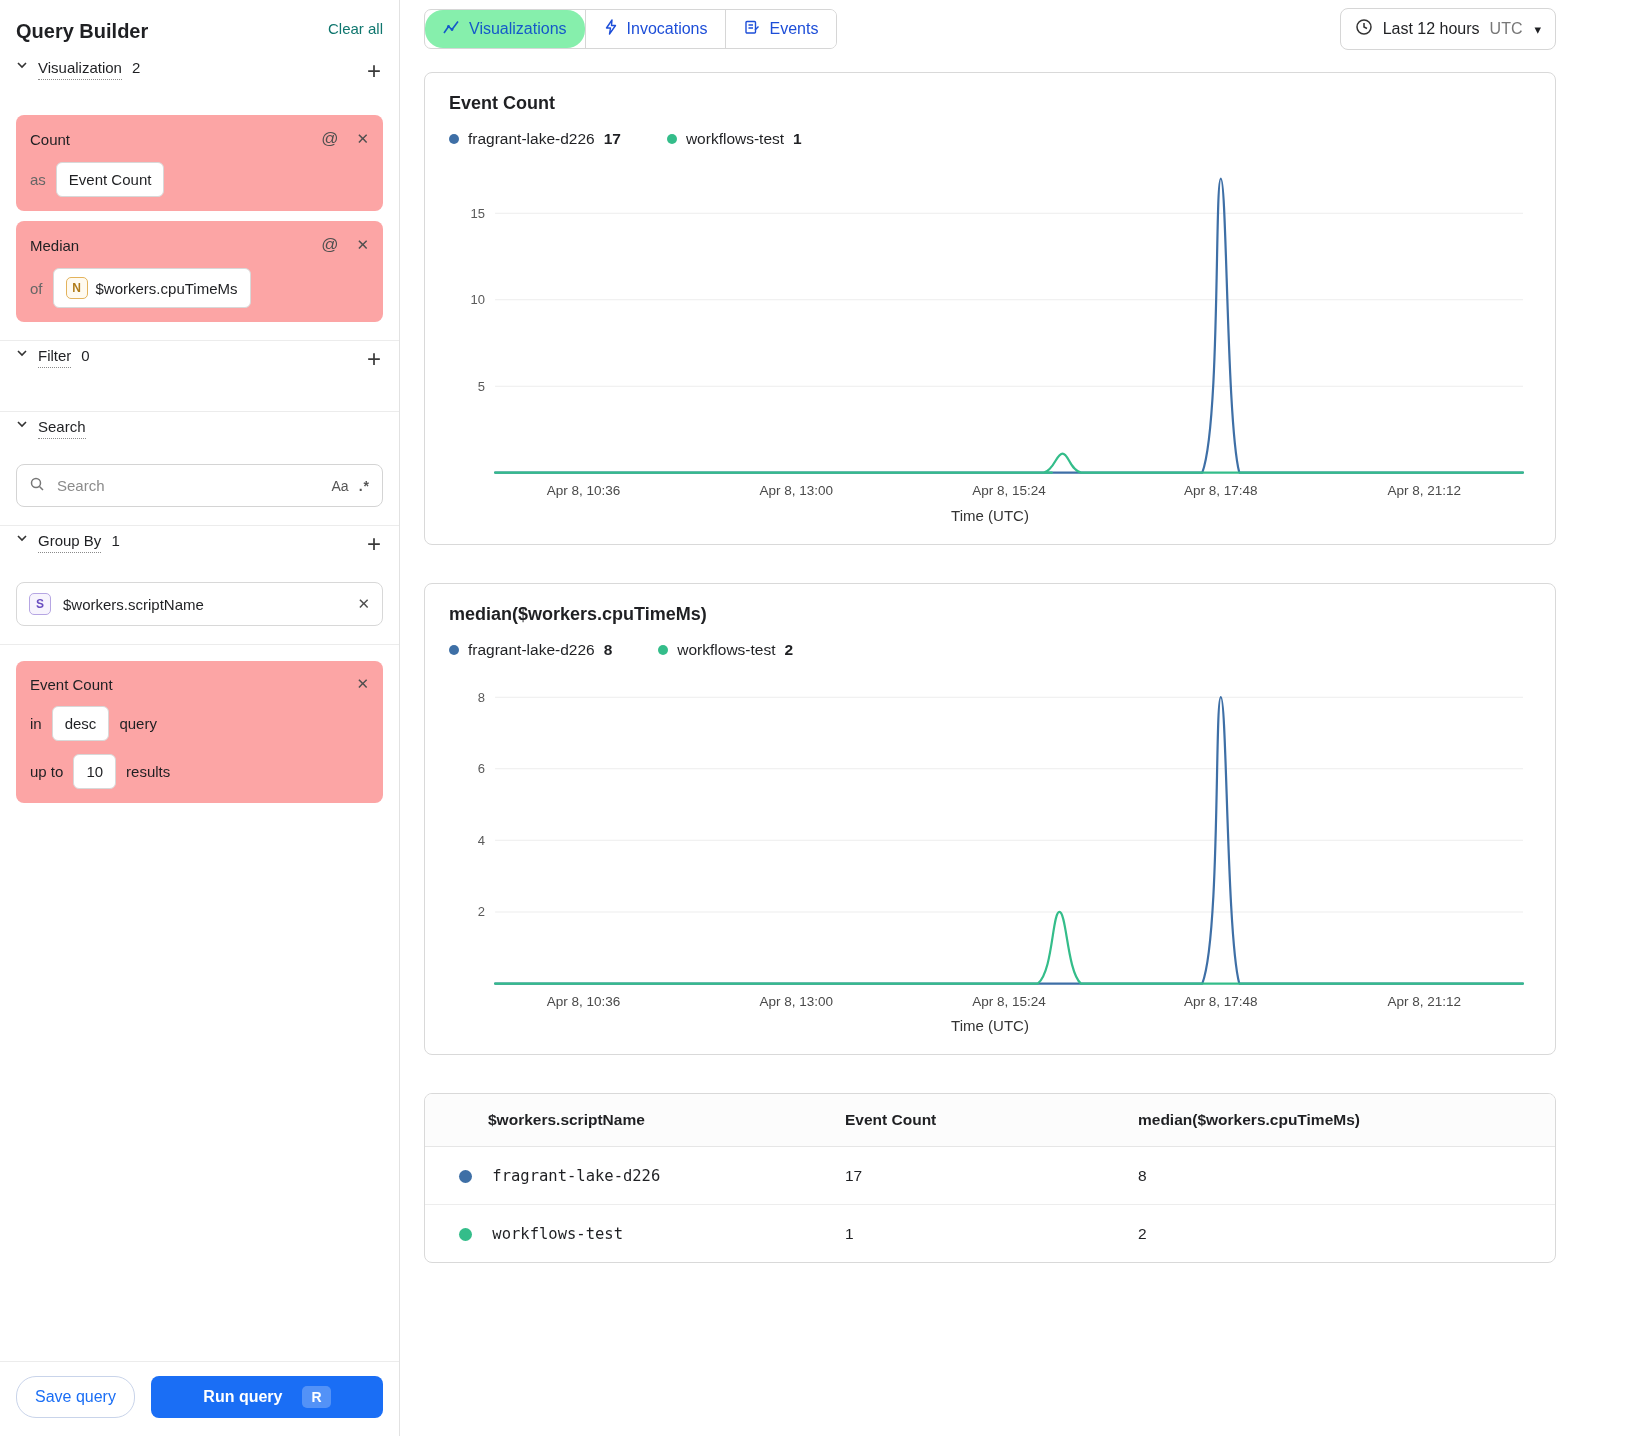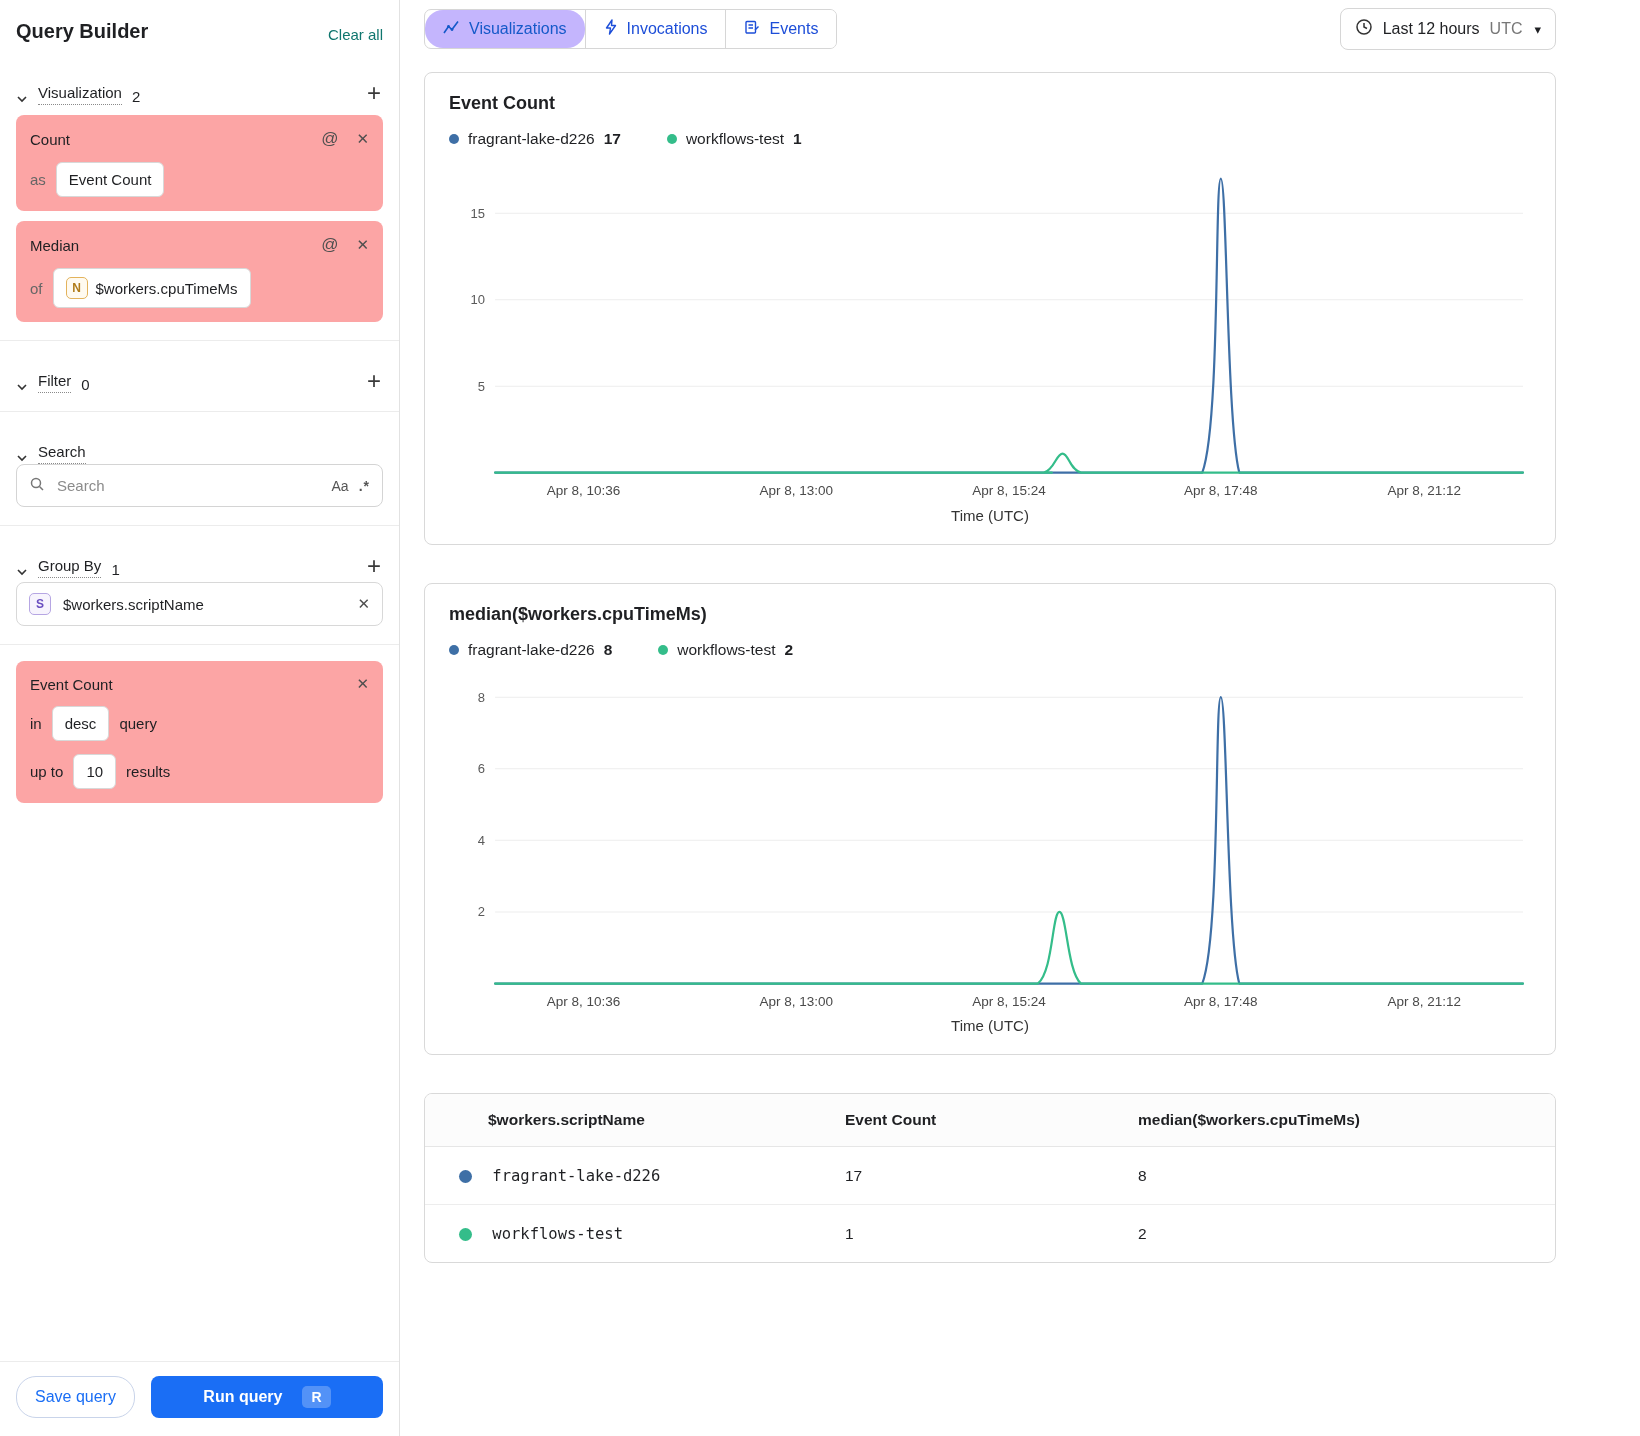--- a/index.html
+++ b/index.html
@@ -6,27 +6,27 @@
   html,body { margin:0; padding:0; background:#fff; }
   body {
     width:1640px; height:1436px; overflow:hidden;
     display:flex;
     font-family:"Liberation Sans", sans-serif;
     color:#1f2023;
   }
 
   
   .sidebar { width:400px; min-width:400px; border-right:1px solid #e2e2e2; display:flex; flex-direction:column; }
-  .sb-header { display:flex; justify-content:space-between; align-items:flex-end; padding:20px 16px 10px; }
+  .sb-header { display:flex; justify-content:space-between; align-items:flex-start; padding:20px 16px 10px; }
   .sb-header h1 { font-size:20px; font-weight:700; margin:0; }
   .clear-all { color:#0f766e; font-size:15px; cursor:pointer; text-decoration:none; }
 
   .sb-section { padding:6px 16px 18px; }
   .sb-section + .sb-section { border-top:1px solid #ececec; }
-  .sec-head { display:flex; align-items:flex-end; gap:10px; height:46px; }
+  .sec-head { display:flex; align-items:flex-start; gap:10px; height:46px; }
   .chev { display:inline-flex; cursor:pointer; }
   .sec-label { font-size:15px; border-bottom:1px dotted #8a8a8a; padding-bottom:3px; cursor:pointer; }
   .sec-count { font-size:15px; }
   .plus { margin-left:auto; background:none; border:none; font-size:24px; color:#3a3a3a; cursor:pointer; line-height:1; padding:0 2px; }
 
   .card { background:#fca5a5; border-radius:8px; padding:14px; margin-top:10px; }
   .card-head { display:flex; align-items:center; }
   .card-title { font-size:15px; font-weight:500; flex:1; }
   .icon { color:#4f4f4f; cursor:pointer; }
   .at-icon { font-size:17px; margin-right:18px; }
@@ -52,21 +52,21 @@
   .btn-save { background:#fff; color:#1a6ef5; border:1px solid #c9d4ea; border-radius:20px; font-size:16px; padding:11px 18px; cursor:pointer; font-family:inherit; }
   .btn-run { flex:1; background:#1a6ef5; color:#fff; border:none; border-radius:8px; font-size:16px; font-weight:600; padding:2px 18px; display:flex; align-items:center; justify-content:center; gap:20px; cursor:pointer; font-family:inherit; }
   .kbd { background:rgba(255,255,255,.25); border-radius:5px; padding:3px 9px; font-size:14px; font-weight:600; }
 
   
   .main { flex:1; padding:8px 84px 20px 24px; }
   .topbar { display:flex; justify-content:space-between; align-items:center; margin-bottom:22px; }
   .tabs { display:inline-flex; border:1px solid #d6d6d6; border-radius:7px; overflow:hidden; }
   .tab { display:flex; align-items:center; gap:9px; padding:0 18px; height:38px; font-size:16px; background:#fff; cursor:pointer; border-left:1px solid #d6d6d6; color:#1d4ed8; }
   .tab:first-child { border-left:none; }
-  .tab.selected { background:#c4b5fd; color:#1559c9;border-radius:18px; }
+  .tab.selected { background:#86efac; color:#1559c9;border-radius:18px; }
   .time-range { display:flex; align-items:center; gap:10px; border:1px solid #d6d6d6; border-radius:8px; height:42px; padding:0 14px; font-size:16px; cursor:pointer; }
   .tz { color:#777; }
   .caret { font-size:13px; margin-left:2px; }
 
   .panel { border:1px solid #d9d9d9; border-radius:8px; padding:20px 24px; margin-bottom:38px; background:#fff; }
   .panel h2 { font-size:18px; margin:0 0 16px; font-weight:700; }
   .legend { display:flex; gap:46px; margin-bottom:8px; }
   .leg-item { display:flex; align-items:center; gap:9px; font-size:15.5px; cursor:pointer; }
   .dot { width:10px; height:10px; border-radius:50%; flex:0 0 auto; }
   .leg-val { font-weight:700; }

